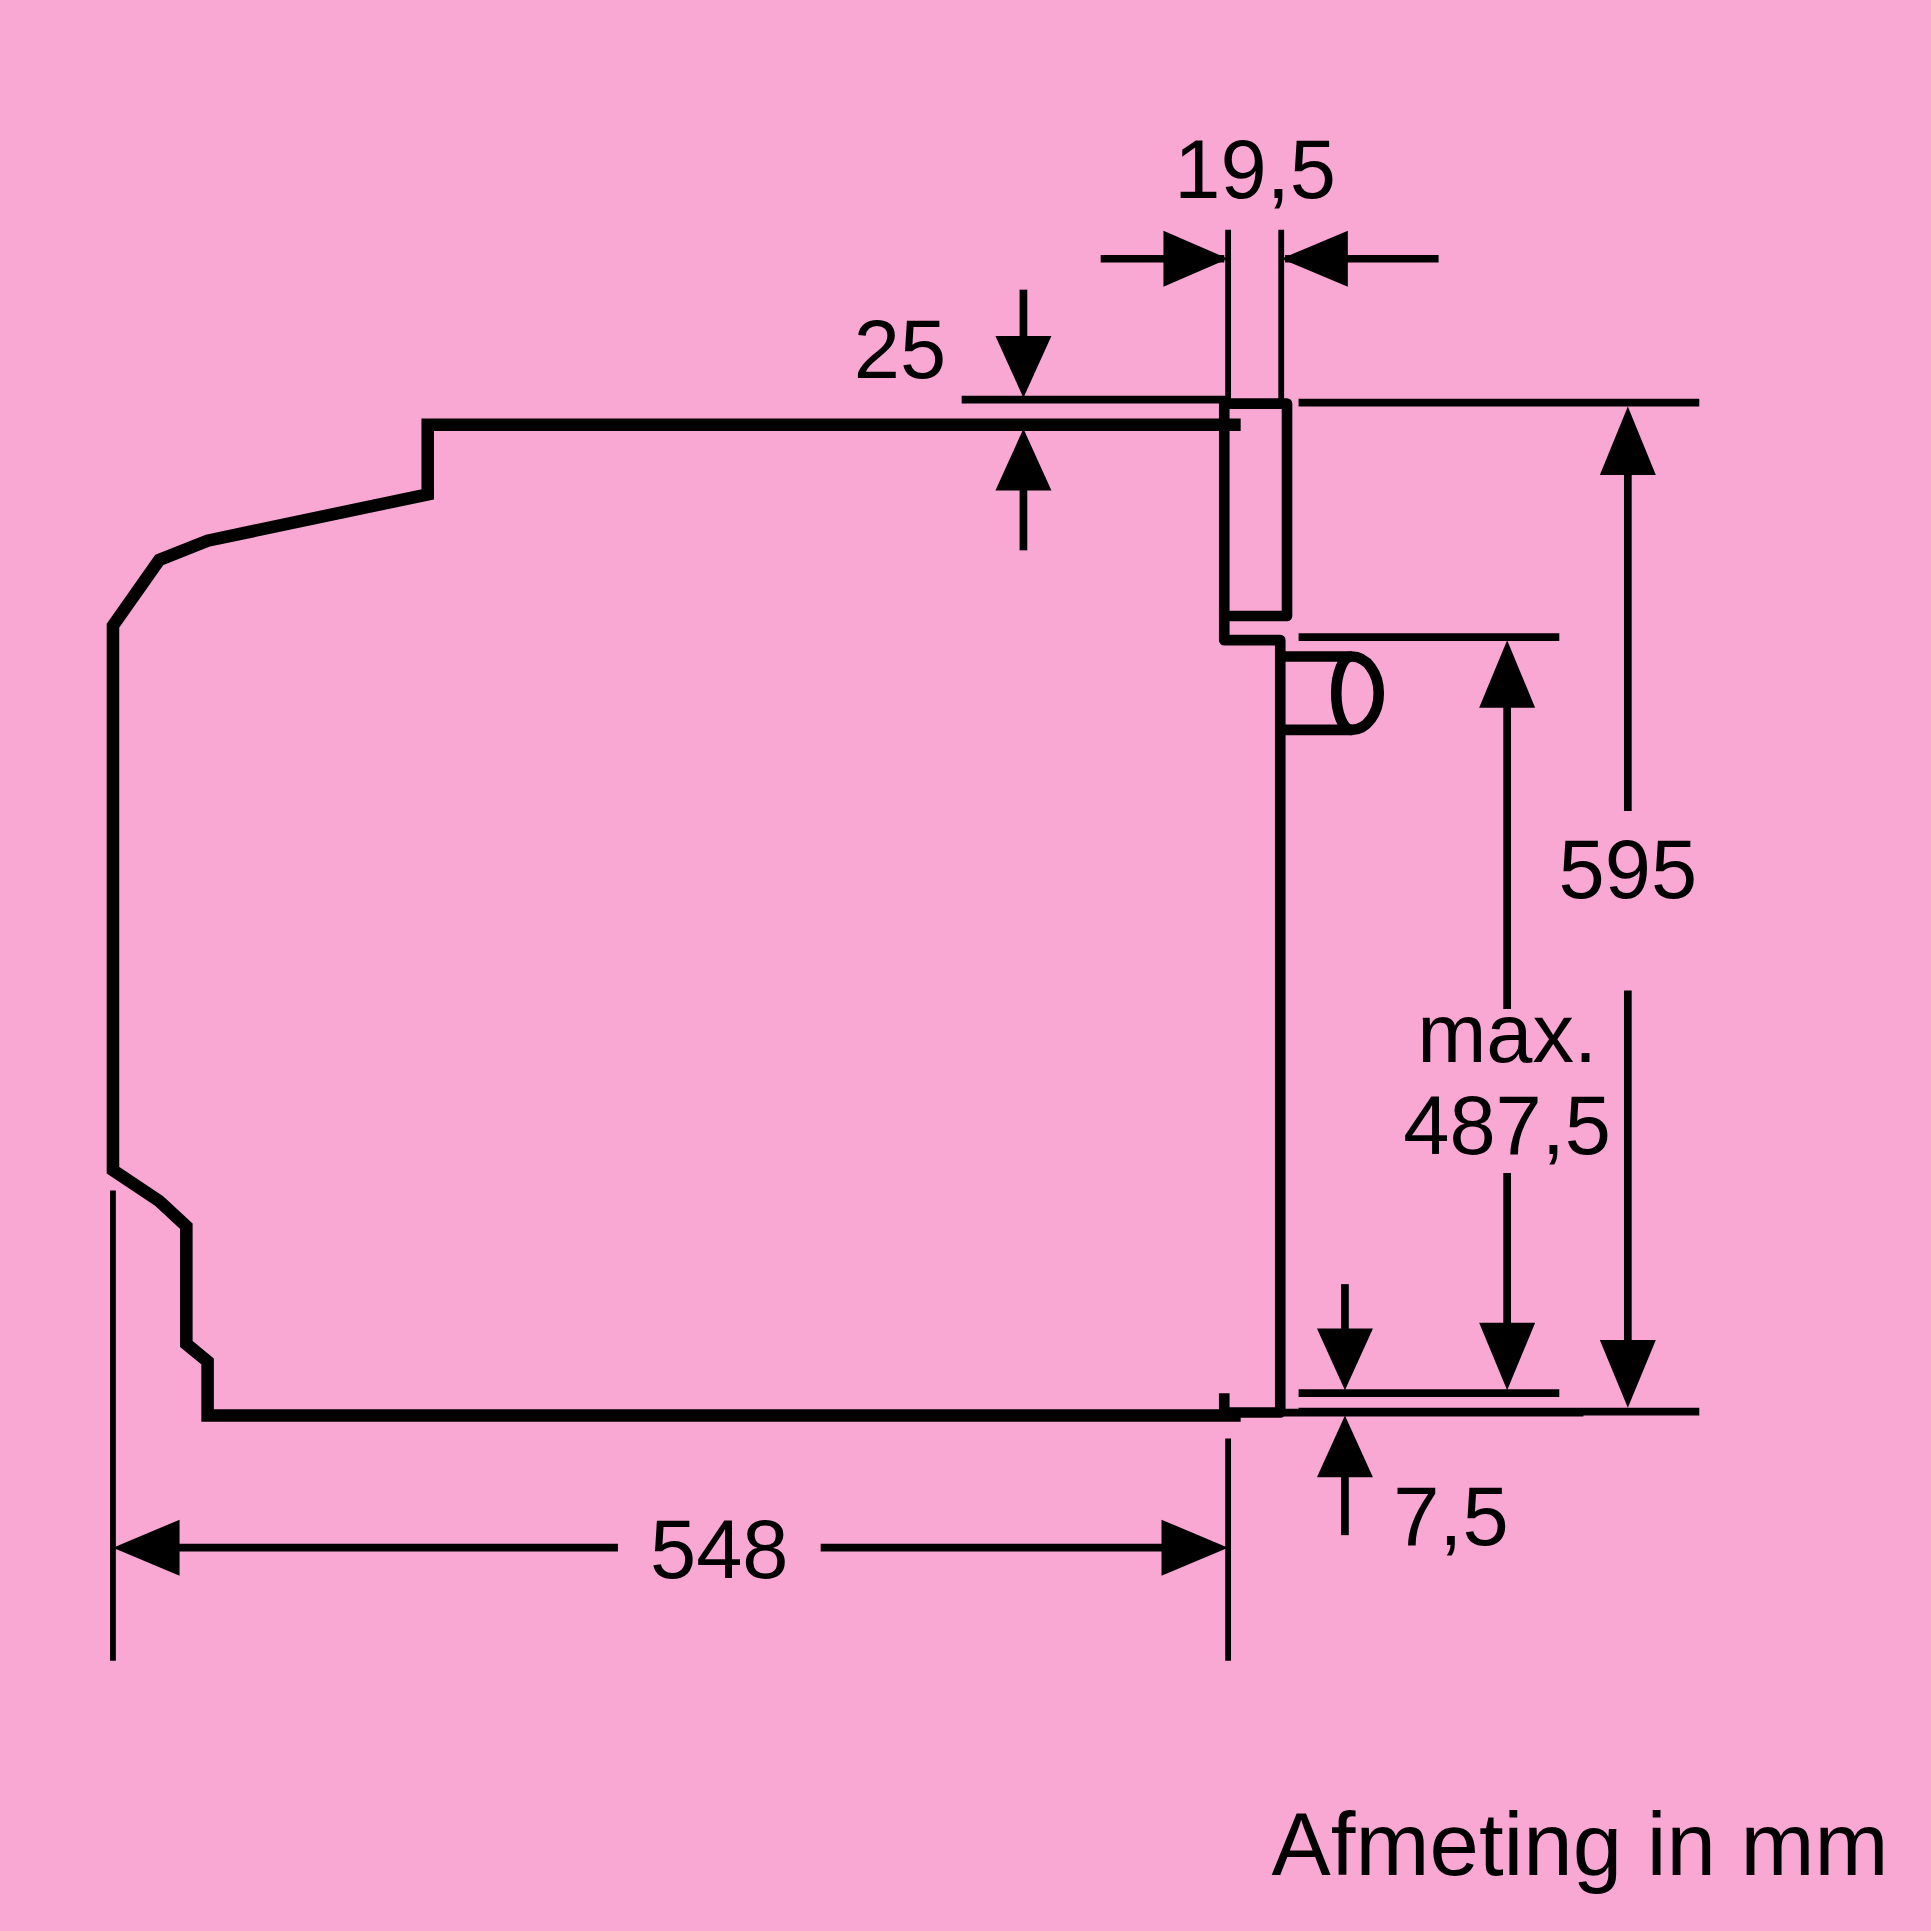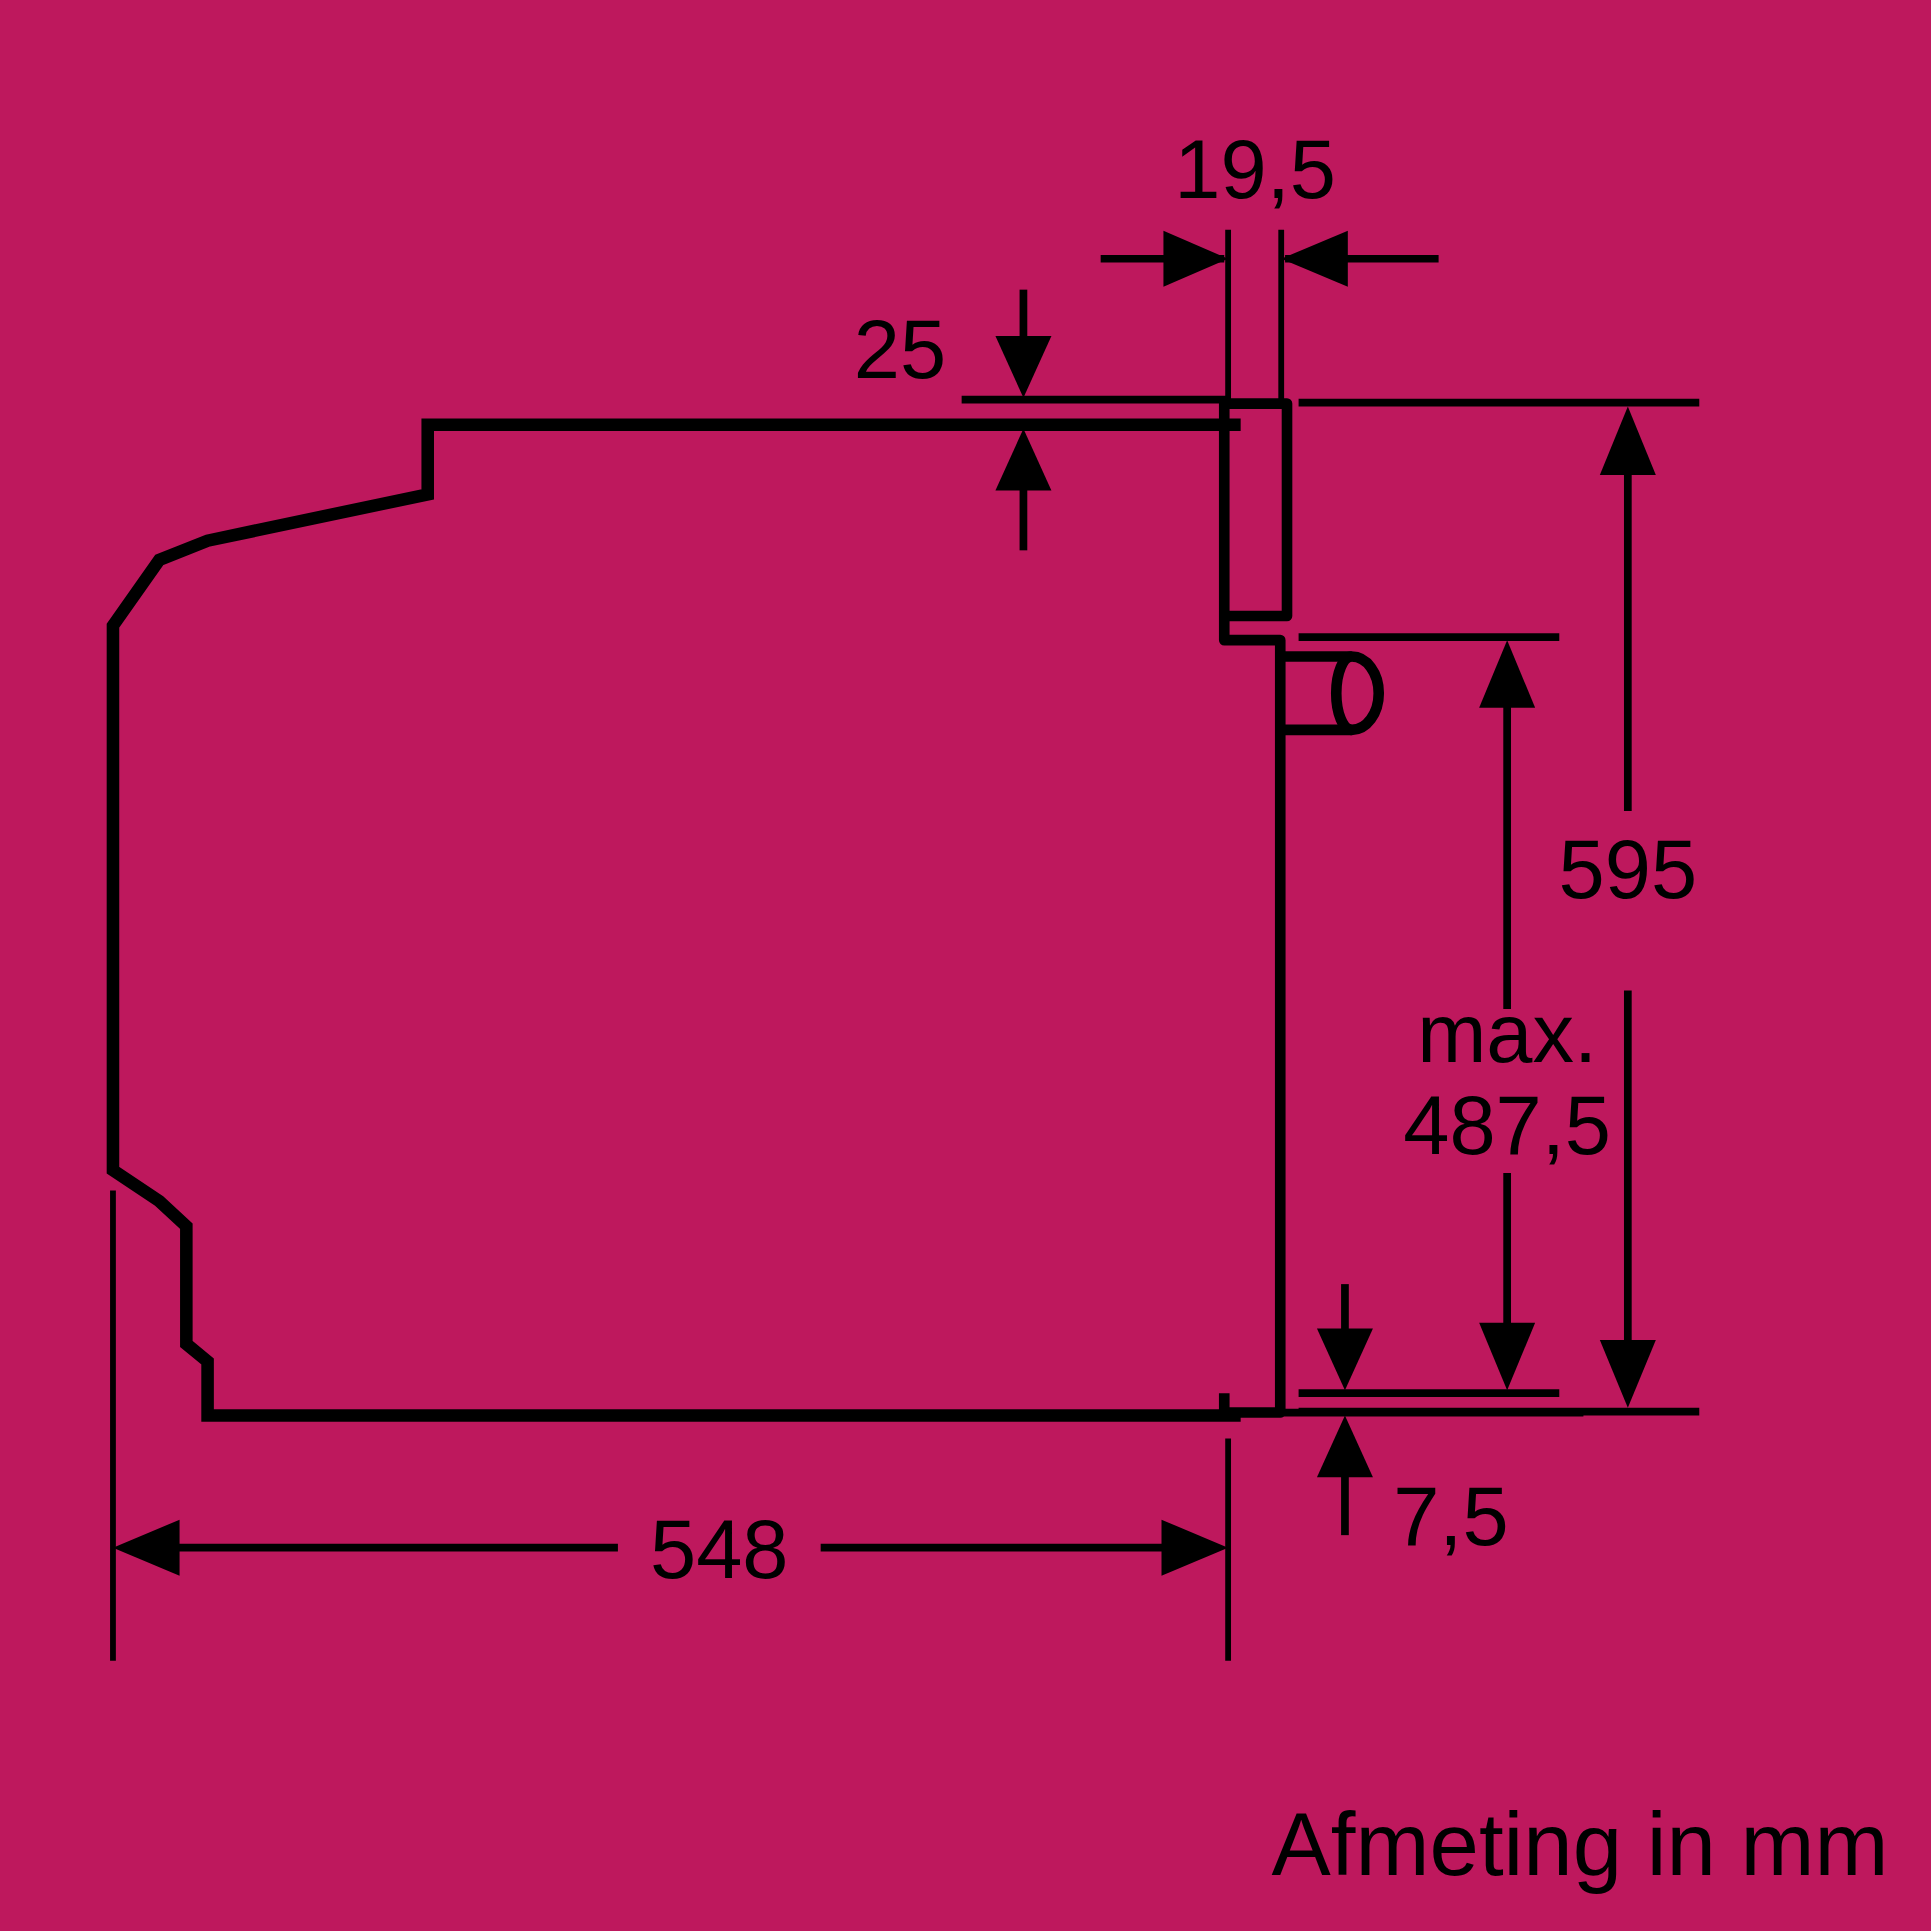--- a/index.html
+++ b/index.html
@@ -12,21 +12,21 @@
     width: 1931px;
     height: 1931px;
     font-family: "Liberation Sans", sans-serif;
     color: #000000;
     overflow: hidden;
   }
   #drawing-root {
     position: relative;
     width: 1931px;
     height: 1931px;
-    background: #be185d;
+    background: #f9a8d4;
   }
   svg.tech-drawing {
     display: block;
     width: 1931px;
     height: 1931px;
   }
   .outline {
     fill: none;
     stroke: #000000;
     stroke-width: 13;

